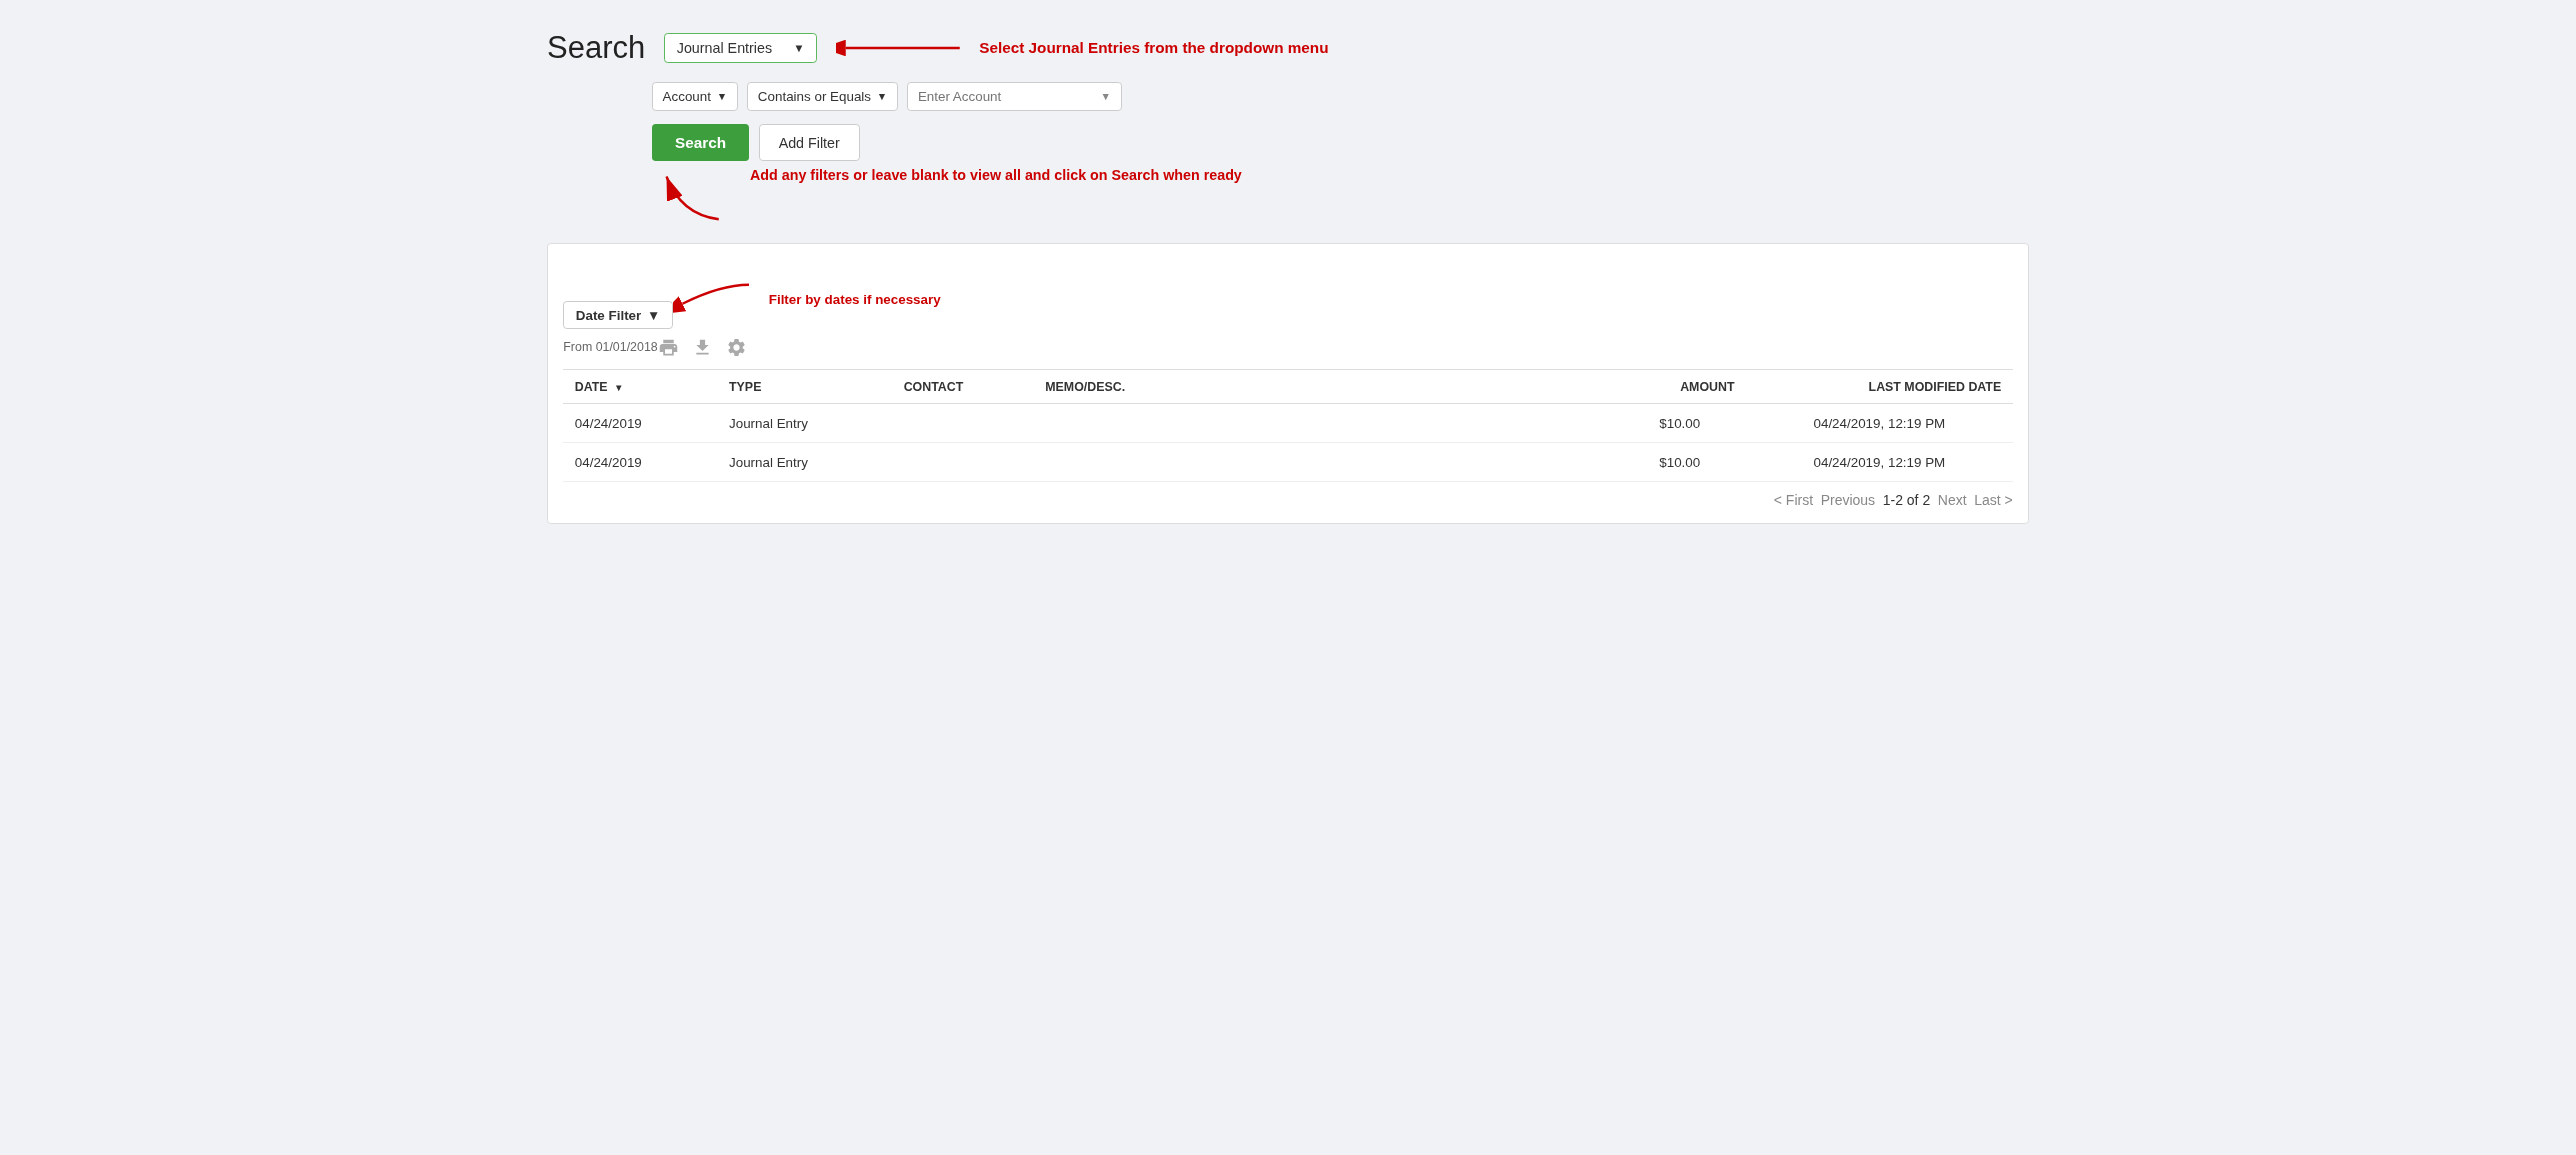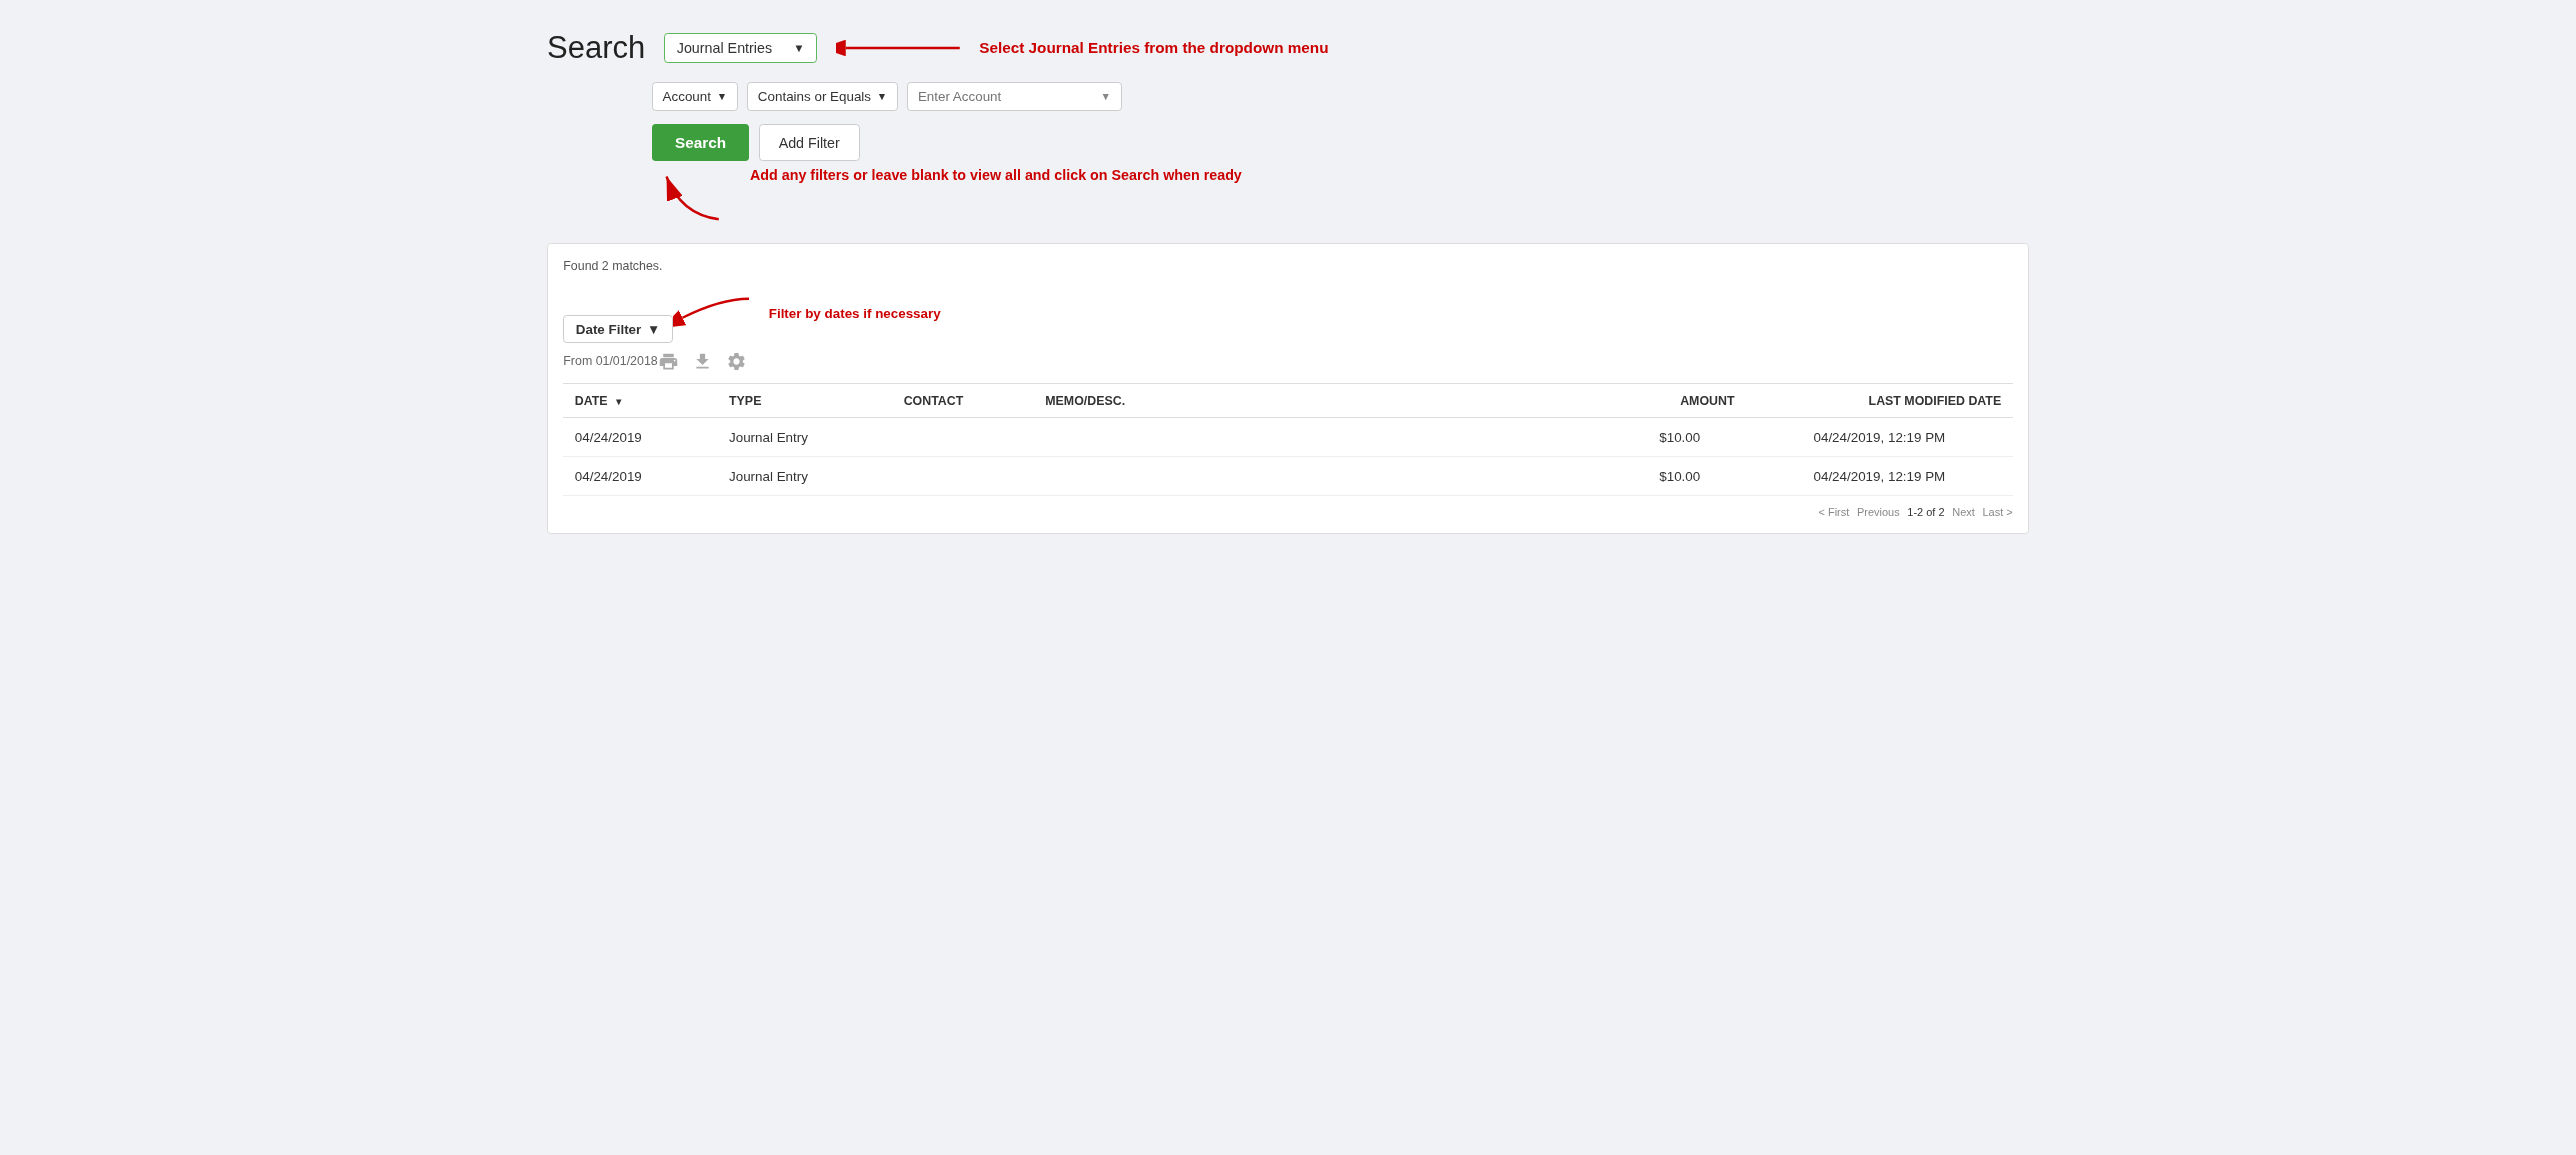--- a/index.html
+++ b/index.html
@@ -200,21 +200,21 @@
       font-size: 9.6px;
       margin-left: 2.9px;
     }
     
     .pagination {
       display: flex;
       justify-content: flex-end;
       align-items: center;
       gap: 7.6px;
       margin-top: 9.6px;
-      font-size: 11px;
+      font-size: 14px;
       color: #888;
     }
     .pagination span.current {
       color: #333;
     }
     .curved-arrow-svg {
       display: inline-block;
     }
     
     .date-annotation-area {
@@ -284,21 +284,20 @@
           <polygon points="10 3.5, 0 0, 0 7" fill="#cc0000"></polygon>
         </marker>
       </defs>
       <path d="M 70 55 Q 30 50 15 10" stroke="#cc0000" stroke-width="2.5" fill="none" marker-end="url(#arrowhead2)"></path>
     </svg>
     <span class="annotation-text" style="font-size:14.3px;">Add any filters or leave blank to view all and click on Search when ready</span>
   </div>
 
   <div class="results-panel">
     <div class="results-info">
-      <div>Found 2 matches.</div>
     </div>
 
     <div class="date-annotation-area">
       <div style="display:flex; align-items:center; gap:0;">
         <div class="date-filter-btn">
           <span>Date Filter</span>
           <span>▼</span>
         </div>
 
         <svg width="76" height="48" viewBox="0 0 80 50">

